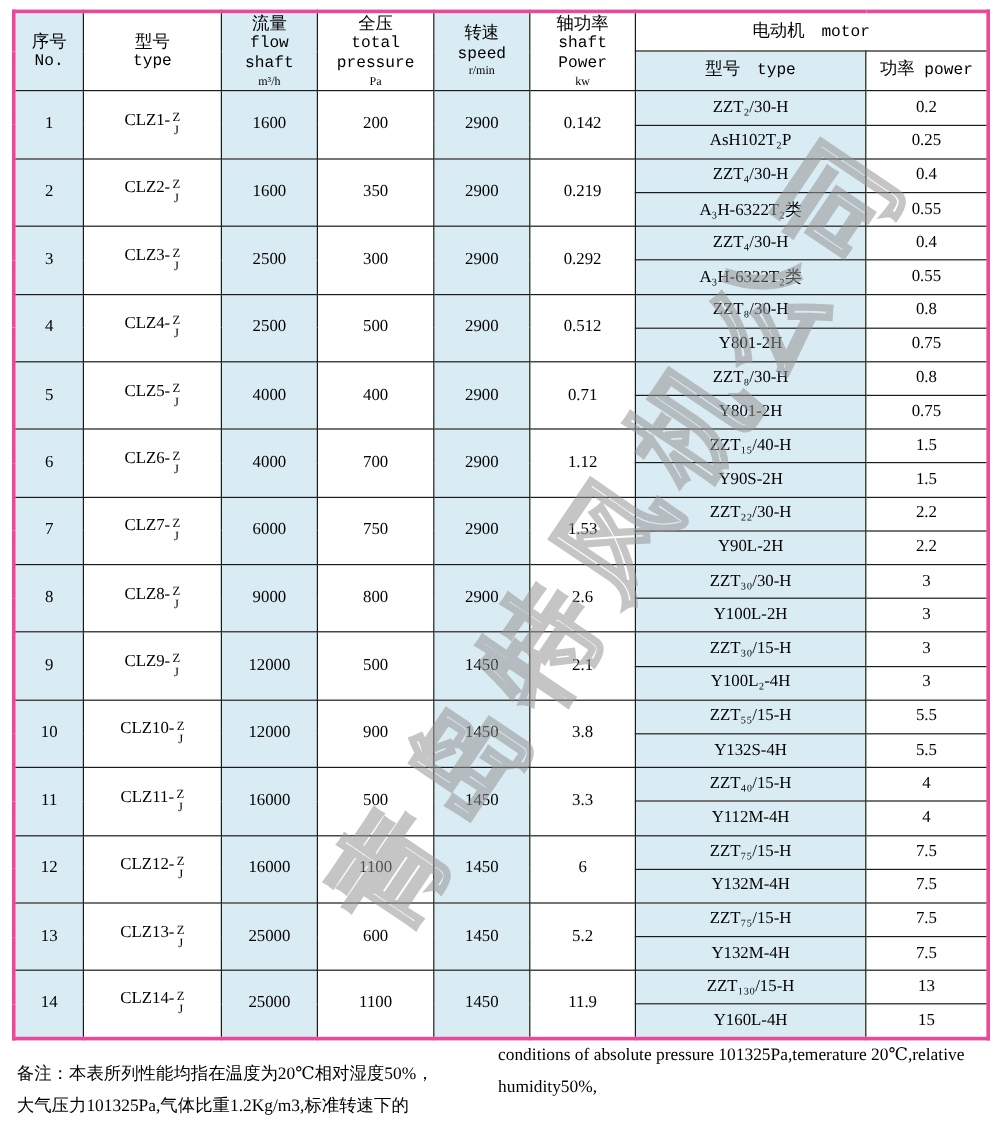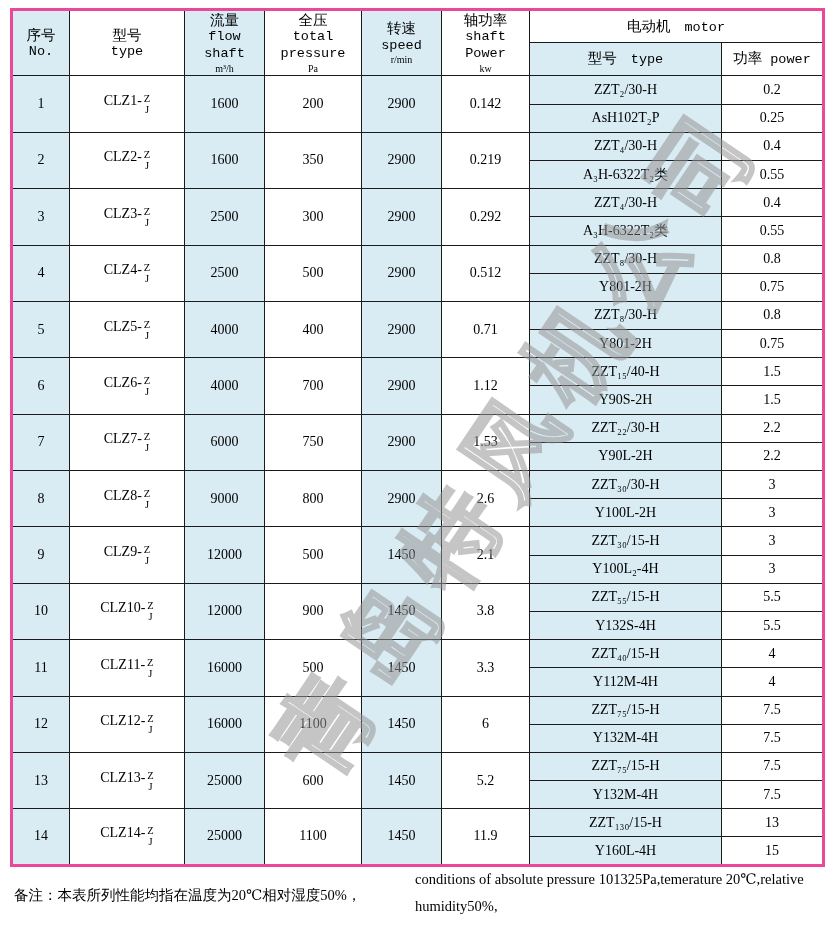--- a/index.html
+++ b/index.html
@@ -380,19 +380,20 @@
         <tr>
           <td class="bg-b">Y160L-4H</td>
           <td class="bg-w">15</td>
         </tr>
       </tbody>
   </table>
 
   <div class="notes">
     <div class="note-zh">
         <div>备注：本表所列性能均指在温度为20℃相对湿度50%，</div>
+        <div>大气压力101325Pa,气体比重1.2Kg/m3,标准转速下的</div>
       </div>
     <div class="note-en">
         <div>conditions of absolute pressure 101325Pa,temerature 20℃,relative humidity50%,</div>
       </div>
   </div>
 
 </div>
 
 </body></html>

